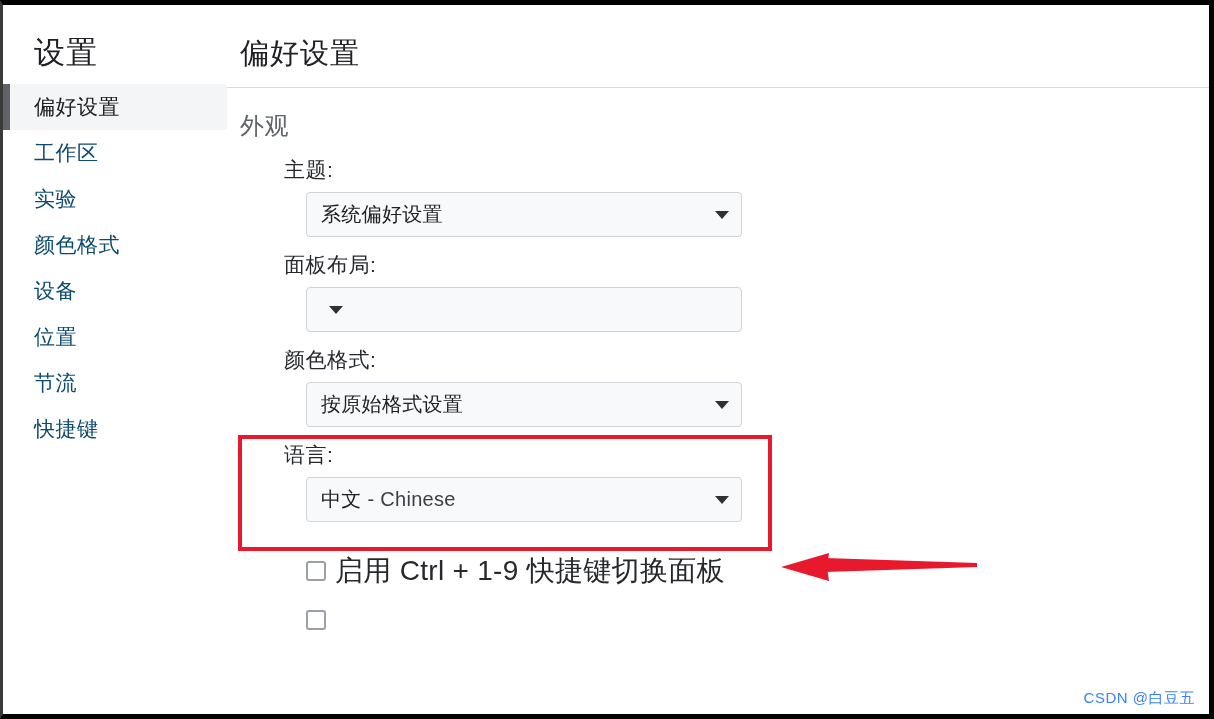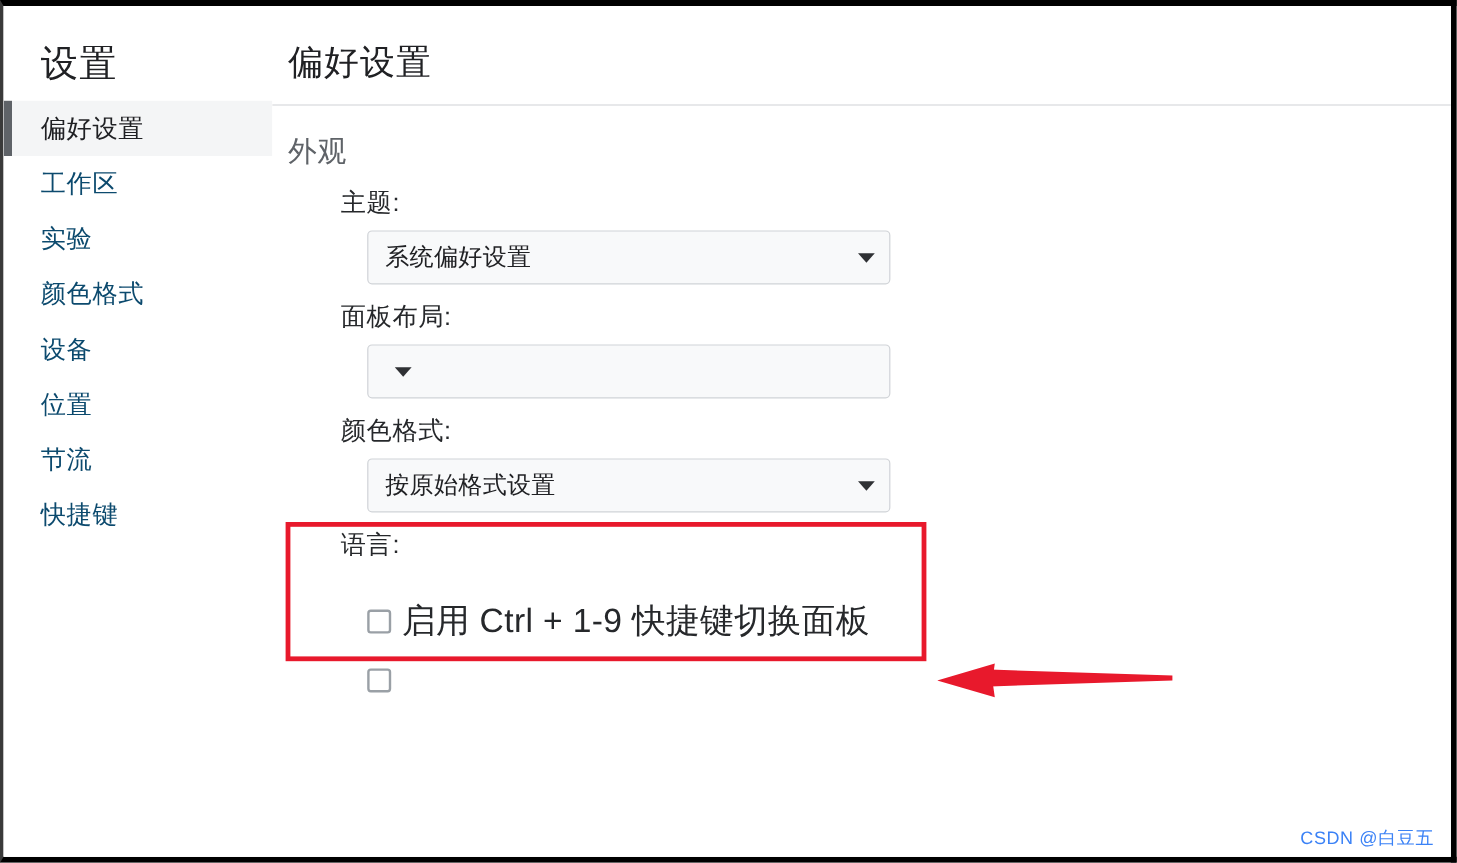--- a/index.html
+++ b/index.html
@@ -260,20 +260,24 @@
         <div class="field-label">颜色格式:</div>
         <div class="select-box">
           <span class="select-value">按原始格式设置</span>
           <span class="select-arrow"></span>
         </div>
       </div>
 
       <div class="field" id="lang-field">
         <div id="red-box"></div>
         <div class="field-label">语言:</div>
+        <div class="select-box">
+          <span class="select-value"><span>中文</span><span class="latin"> - Chinese</span></span>
+          <span class="select-arrow"></span>
+        </div>
       </div>
     </div>
 
     <div class="checks">
       <div class="check-row">
         <span class="checkbox"></span>
         <span class="check-label">启用 Ctrl + 1-9 快捷键切换面板</span>
       </div>
       <div class="check-row">
         <span class="checkbox"></span>

